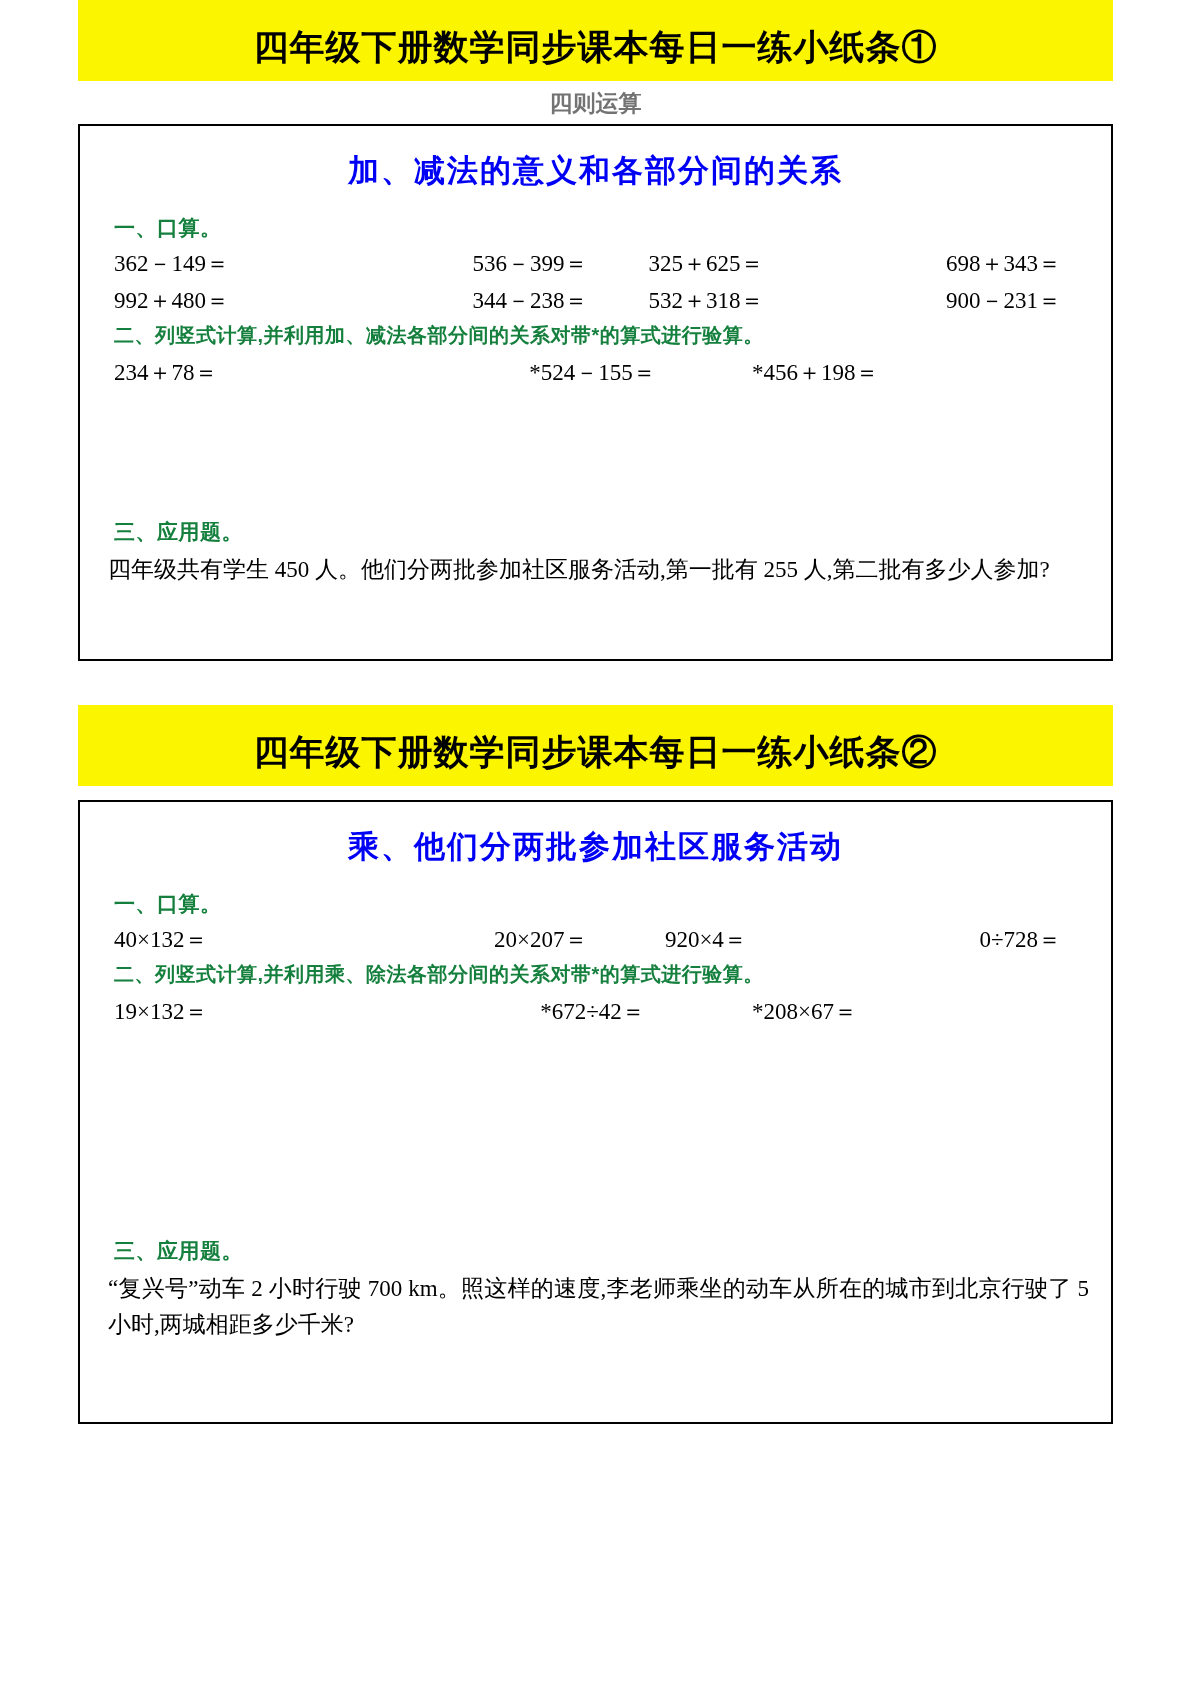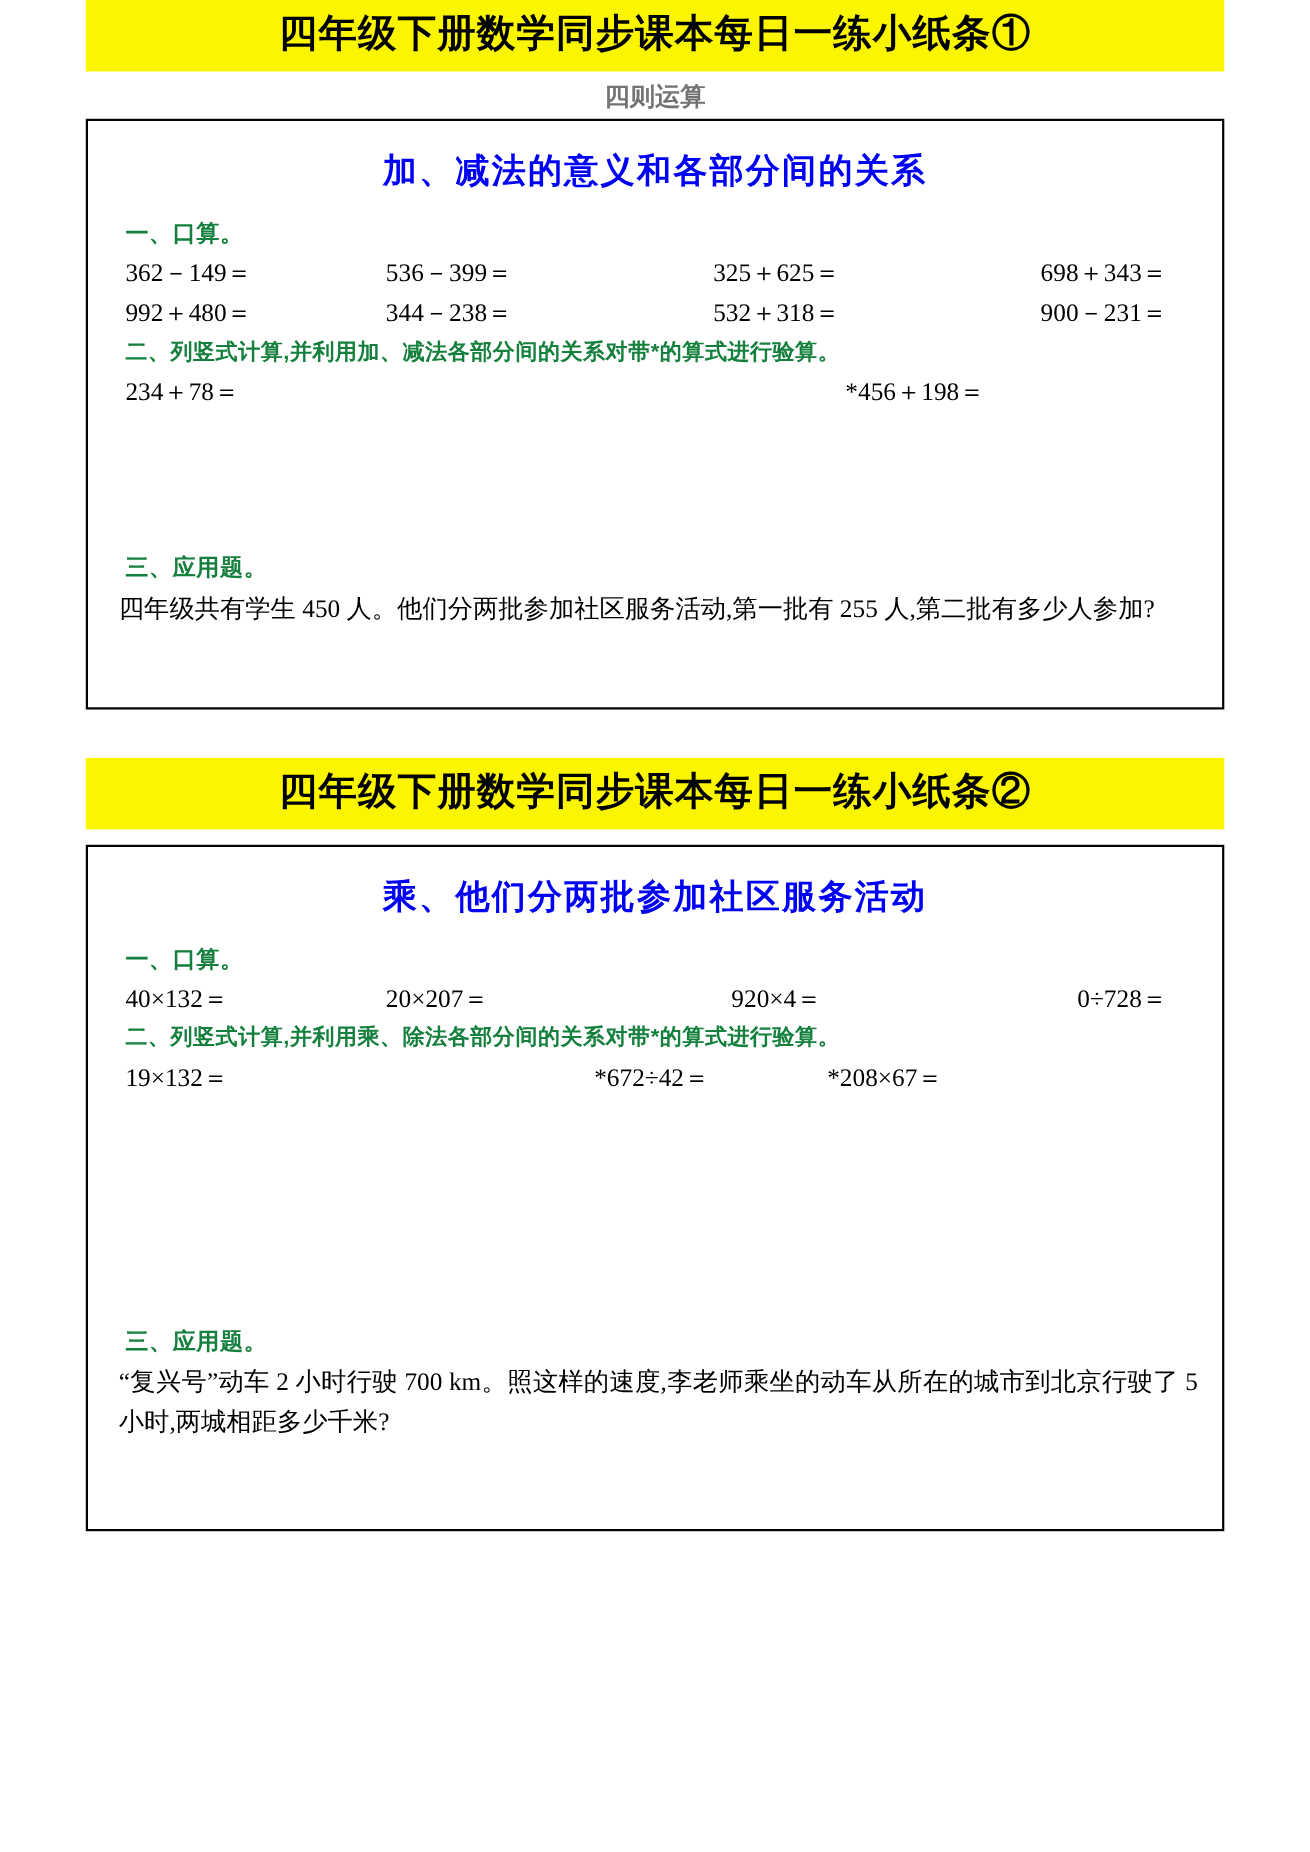--- a/index.html
+++ b/index.html
@@ -29,21 +29,21 @@
   }
   .banner {
     background: #fbf500;
     margin: 0 78px;
     text-align: center;
     font-family: Liberation Sans, sans-serif;
     font-weight: bold;
     font-size: 35px;
     letter-spacing: 1px;
     line-height: 1.45;
-    padding: 6px 0 8px 0;
+    padding: 22px 0 8px 0;
     color: #000;
   }
   .subtitle {
     text-align: center;
     color: #737373;
     font-family: "Liberation Sans", sans-serif;
     font-weight: bold;
     font-size: 23px;
     margin: 7px 0 5px 0;
   }
@@ -78,21 +78,21 @@
     display: flex;
     margin: 4px 0 6px 0;
     padding: 0 10px 0 12px;
   }
   .row4 > div {
     flex: 1 1 25%;
     font-size: 23px;
     font-family: "Liberation Serif", serif;
     white-space: nowrap;
   }
-  .row4 > div:nth-child(2) { text-align: left; }
+  .row4 > div:nth-child(2) { text-align: right; }
   .row4 > div:nth-child(3) { text-align: center; }
   .row4 > div:nth-child(4) { text-align: right; padding-right: 18px;}
   .row3 {
     display: flex;
     margin: 8px 0 6px 0;
     padding: 0 18px 0 12px;
   }
   .row3 > div {
     flex: 1 1 33.33%;
     font-size: 23px;
@@ -145,20 +145,21 @@
         <div>992＋480＝</div>
         <div>344－238＝</div>
         <div>532＋318＝</div>
         <div>900－231＝</div>
       </div>
 
       <div class="qhead small">二、列竖式计算,并利用加、减法各部分间的关系对带*的算式进行验算。</div>
 
       <div class="row3">
         <div>234＋78＝</div>
+        <div>*524－155＝</div>
         <div>*456＋198＝</div>
       </div>
 
       <div class="workspace"></div>
 
       <div class="qhead">三、应用题。</div>
 
       <div class="wordprob">四年级共有学生 450 人。他们分两批参加社区服务活动,第一批有 255 人,第二批有多少人参加?</div>
 
       <div class="tail"></div>

